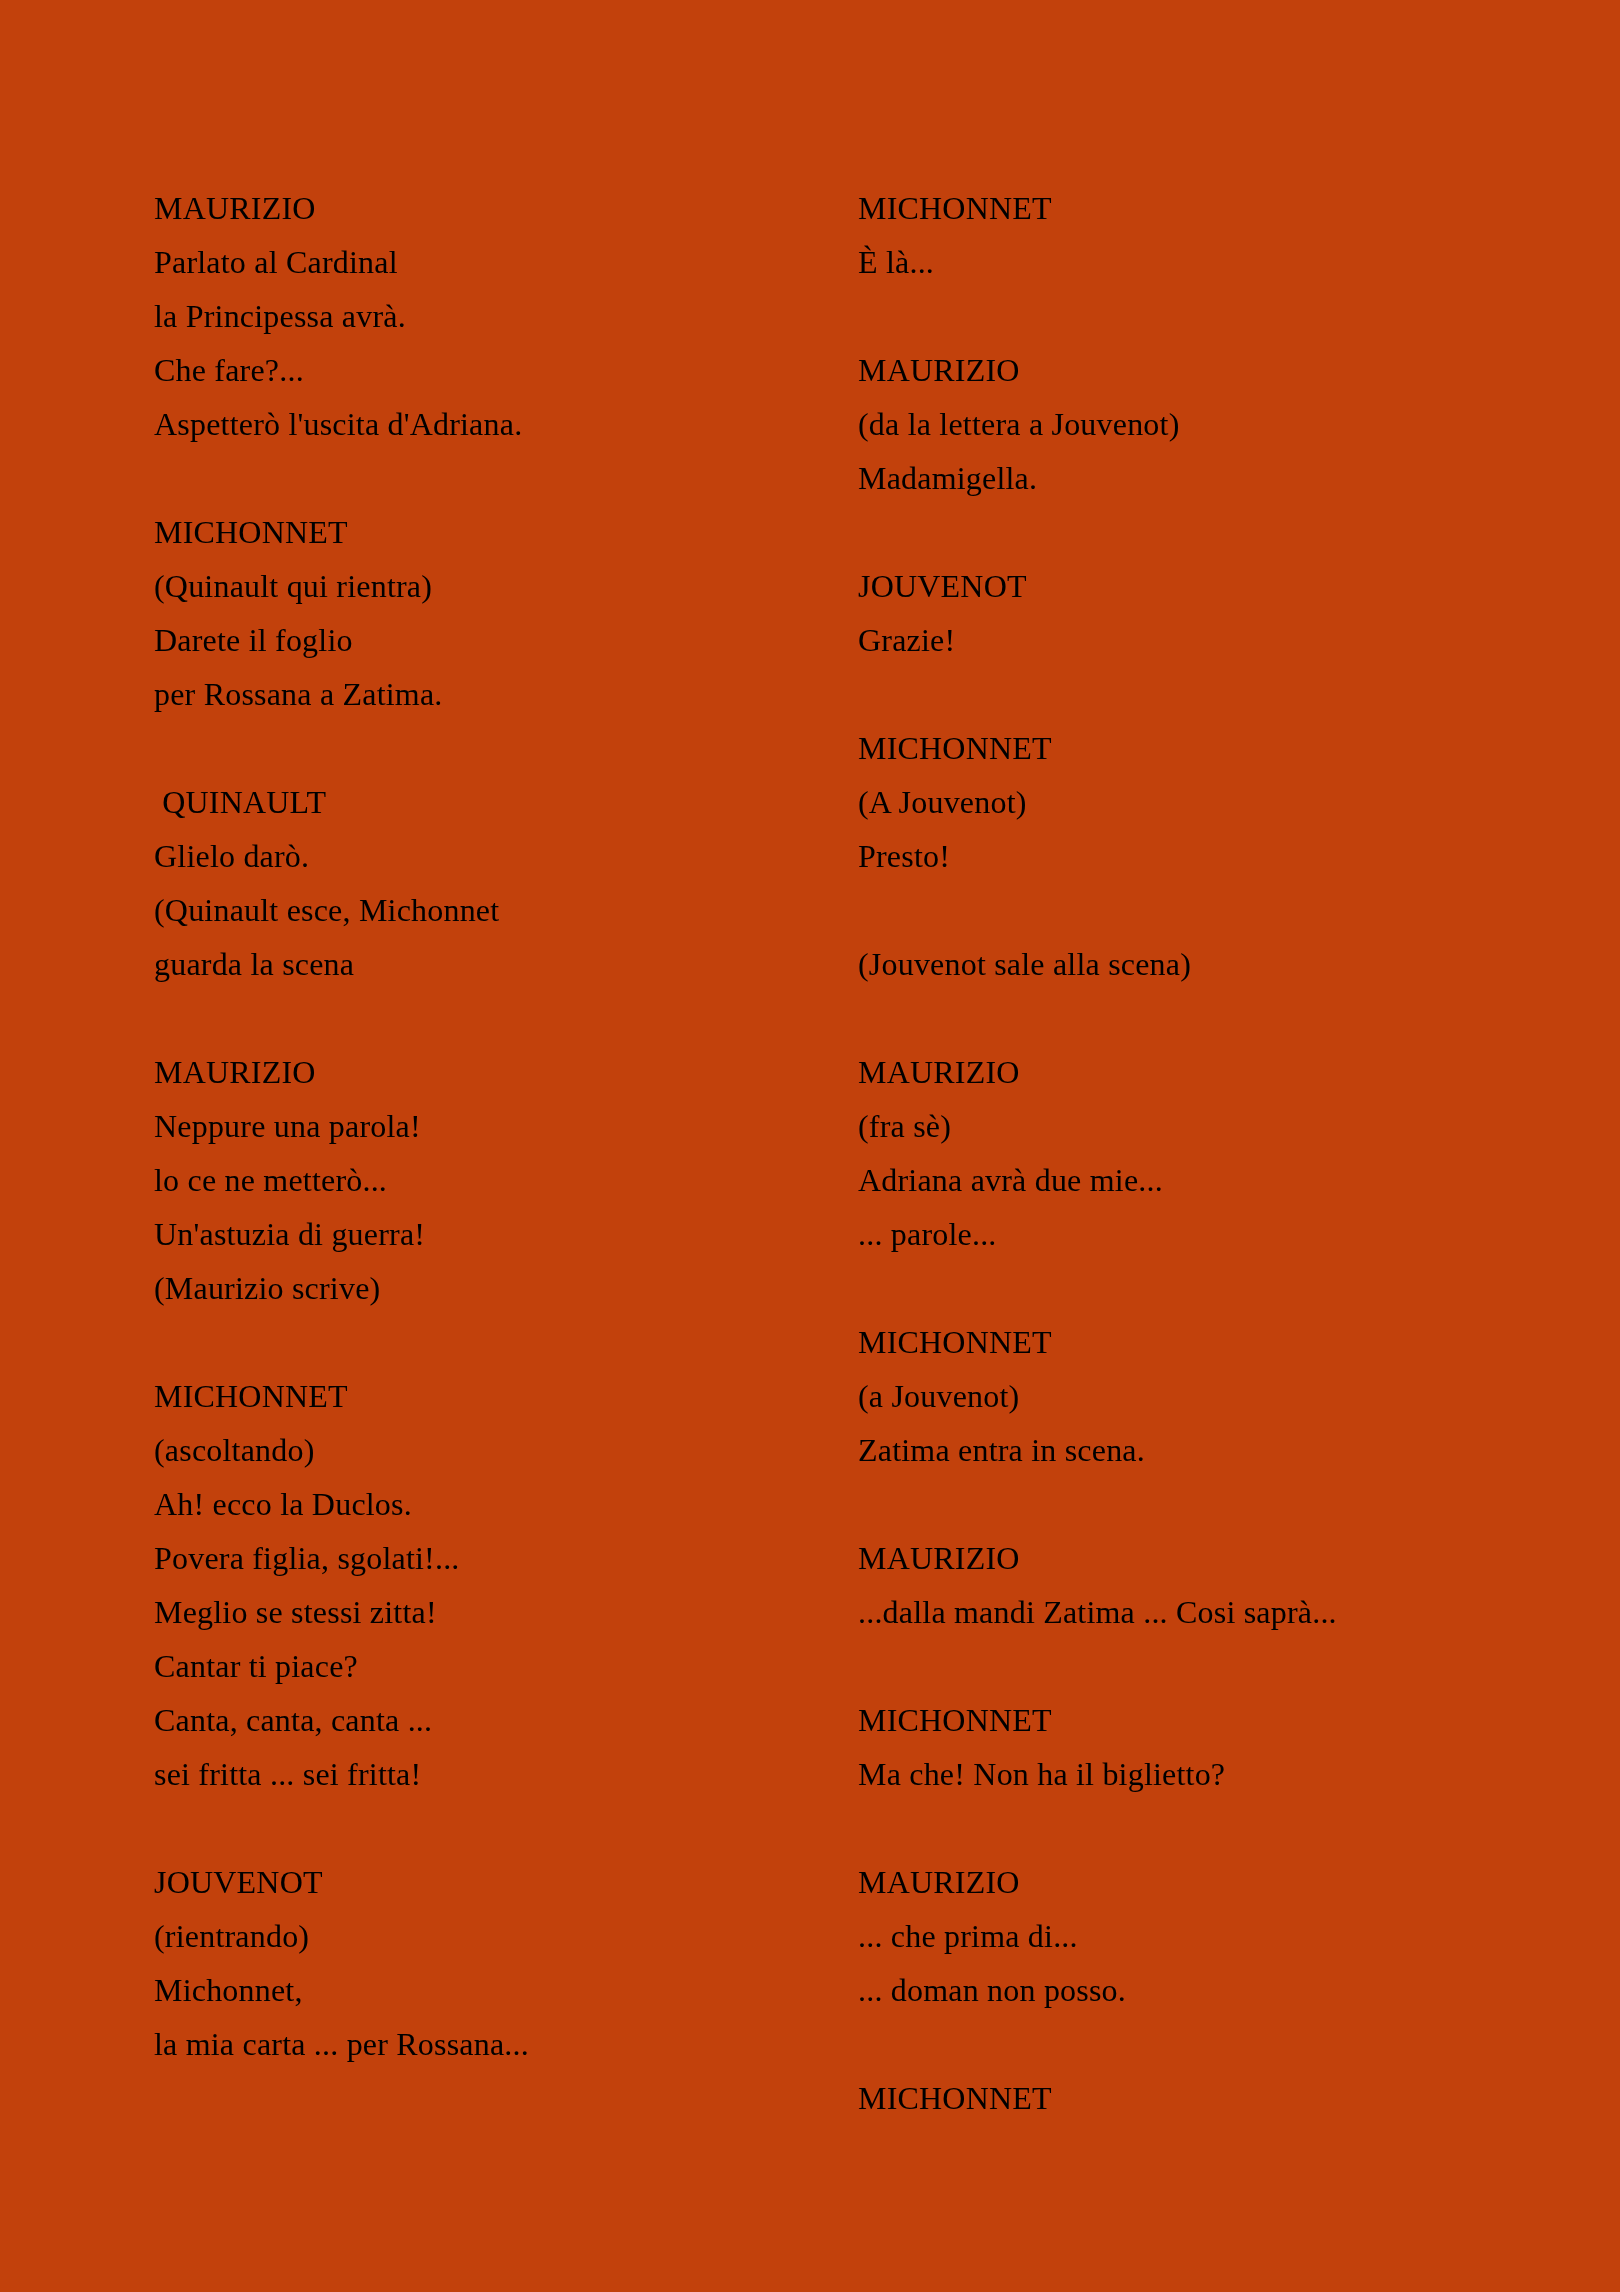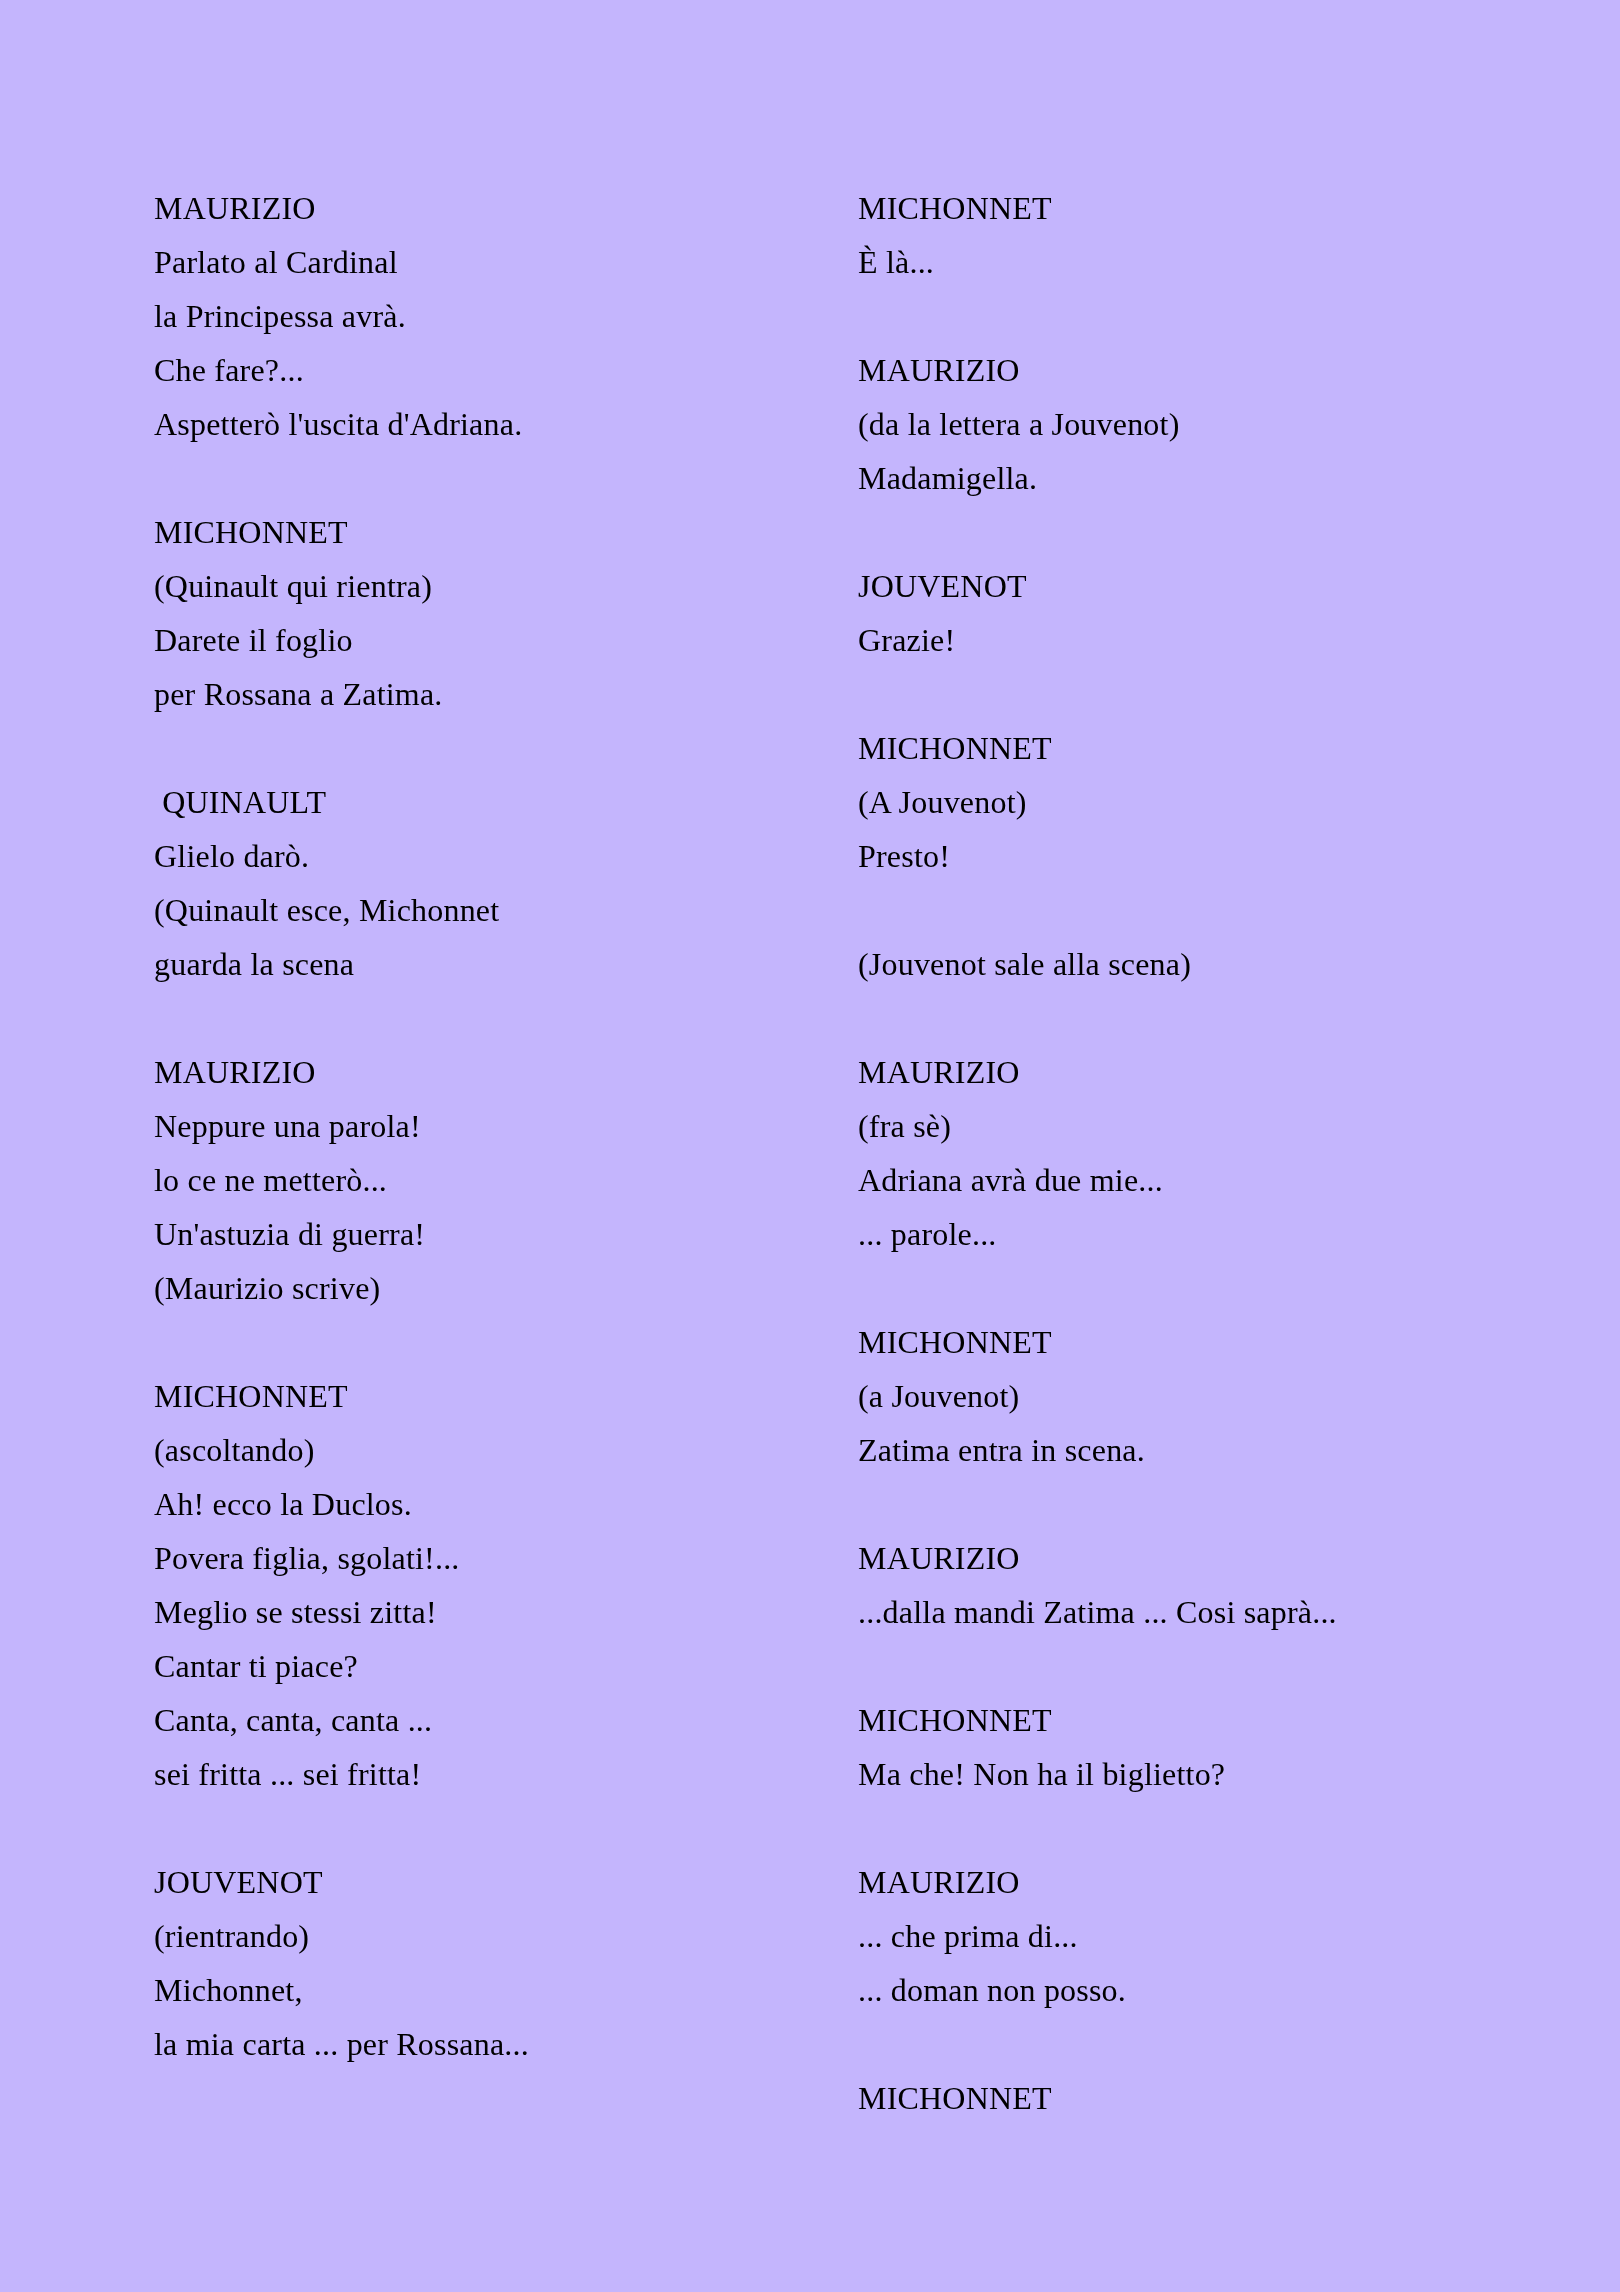--- a/index.html
+++ b/index.html
@@ -13,21 +13,21 @@
     position: relative;
     font-family: "Liberation Serif", "DejaVu Serif", serif;
     color: #000000;
   }
   .page {
     position: absolute;
     left: 0;
     top: 0;
     width: 1620px;
     height: 2293px;
-    background: #c4b5fd;
+    background: #c2410c;
     overflow: hidden;
   }
   .column {
     position: absolute;
     top: 181px;
     font-size: 32px;
     line-height: 54px;
     white-space: pre-wrap;
     letter-spacing: 0.2px;
   }

